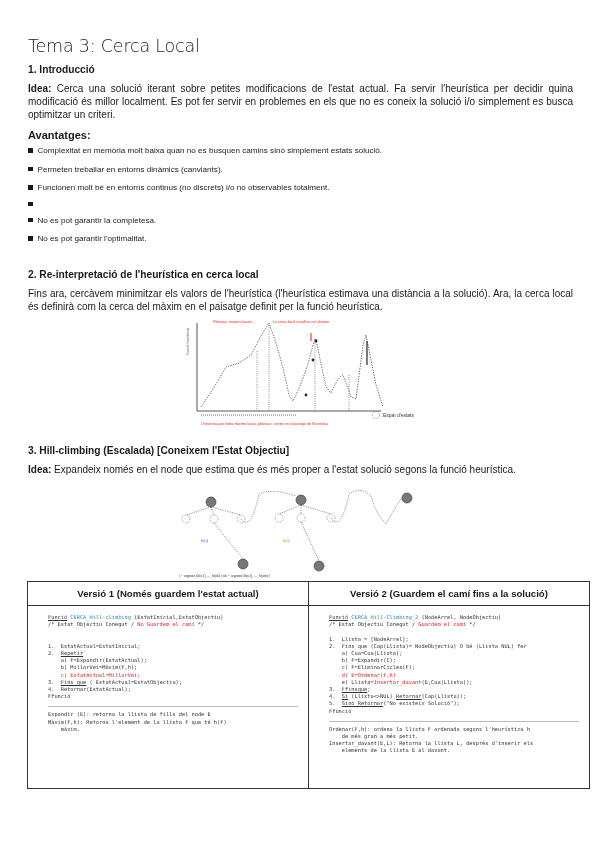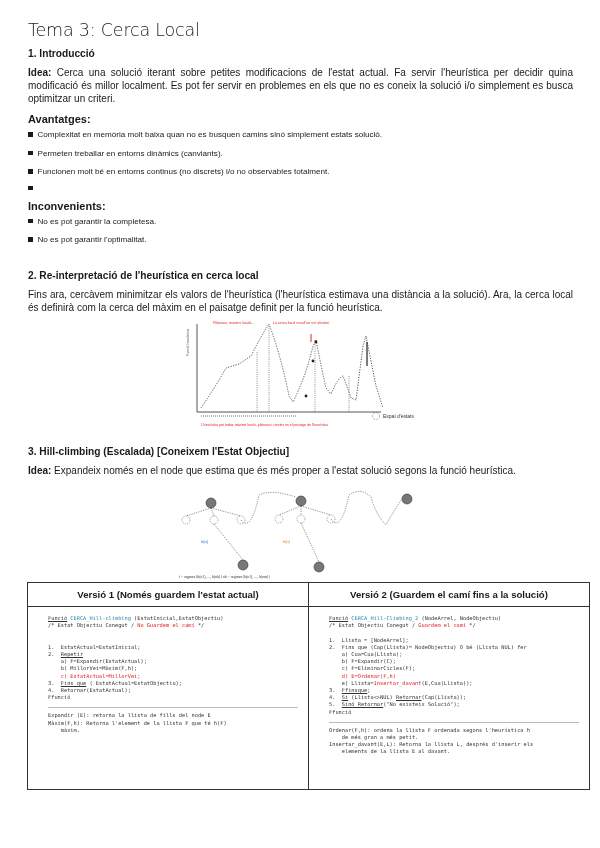--- a/index.html
+++ b/index.html
@@ -1,18 +1,18 @@
 <!DOCTYPE html>
 <html><head>
 <meta charset="utf-8">
 <style>
   html, body { margin: 0; padding: 0; background: #ffffff; }
   body { width: 600px; height: 848px; position: relative; overflow: hidden; font-family: "Liberation Sans", sans-serif; color: #1a1a1a; }
   .page { position: absolute; left: 28px; top: 20px; width: 545px; }
-  h1 { font-family: "DejaVu Sans", sans-serif; font-weight: 300; font-size: 17.5px; margin: 0 0 8px 0; letter-spacing: -0.2px; }
+  h1 { font-family: "DejaVu Sans", sans-serif; font-weight: 300; font-size: 17.5px; margin: 16px 0 8px 0; letter-spacing: -0.2px; }
   h2 { font-size: 10.2px; font-weight: bold; margin: 0 0 7px 0; }
   p { font-size: 10px; line-height: 13px; margin: 0 0 7px 0; text-align: justify; }
   .lbl { font-size: 11px; font-weight: bold; margin: 8px 0 5px 0; }
   .bul { font-size: 8.1px; margin: 0 0 9.5px 0; display: flex; align-items: center; }
   .sq { display: inline-block; width: 4.5px; height: 4.5px; background: #1a1a1a; margin-right: 5px; }
   .fig { display: block; margin: 0 auto; }
   table.cmp { border-collapse: collapse; width: 547px; margin-left: -1px; }
   table.cmp th { border: 1.5px solid #333; font-size: 9.6px; font-weight: bold; height: 23px; padding: 0; text-align: center; }
   table.cmp td { border: 1.5px solid #333; vertical-align: top; padding: 8px 10px 10px 20px; height: 164px; }
   .code { font-family: "DejaVu Sans Mono", monospace; font-size: 5.3px; line-height: 7.2px; color: #333; white-space: pre; }
@@ -40,21 +40,20 @@
       <span>Permeten treballar en entorns dinàmics (canviants).</span>
     </div>
   <div class="bul">
       <span class="sq"></span>
       <span>Funcionen molt bé en entorns continus (no discrets) i/o no observables totalment.</span>
     </div>
   <div class="bul">
       <span class="sq"></span>
     </div>
 
-  <div class="lbl">Inconvenients:</div>
   <div class="bul">
       <span class="sq"></span>
       <span>No es pot garantir la completesa.</span>
     </div>
   <div class="bul" style="margin-bottom:26px">
       <span class="sq"></span>
       <span>No es pot garantir l'optimalitat.</span>
     </div>
 
   <h2>2. Re-interpretació de l'heurística en cerca local</h2>

